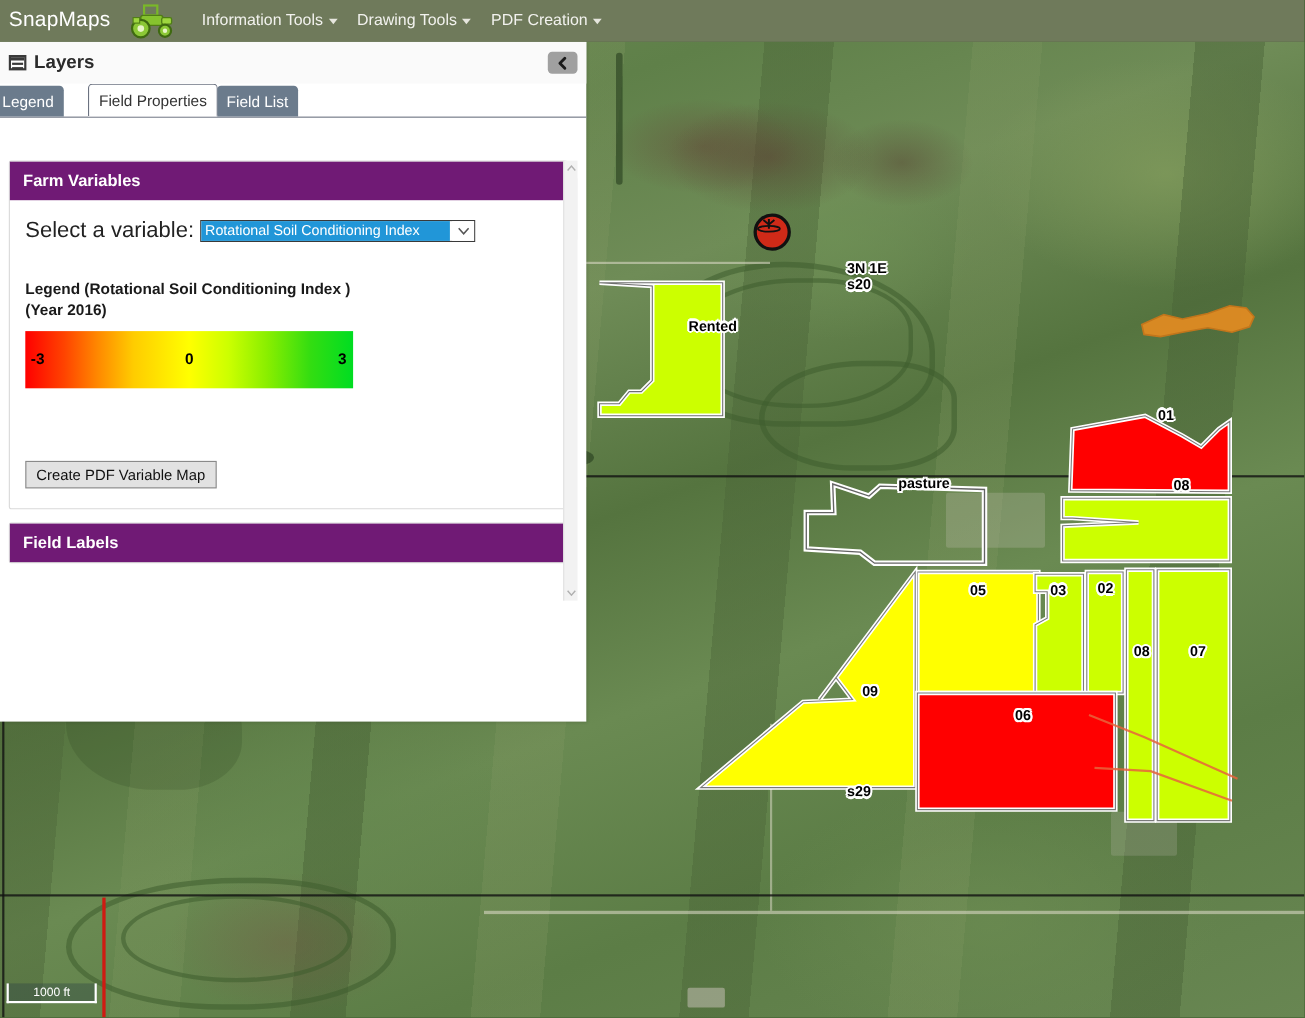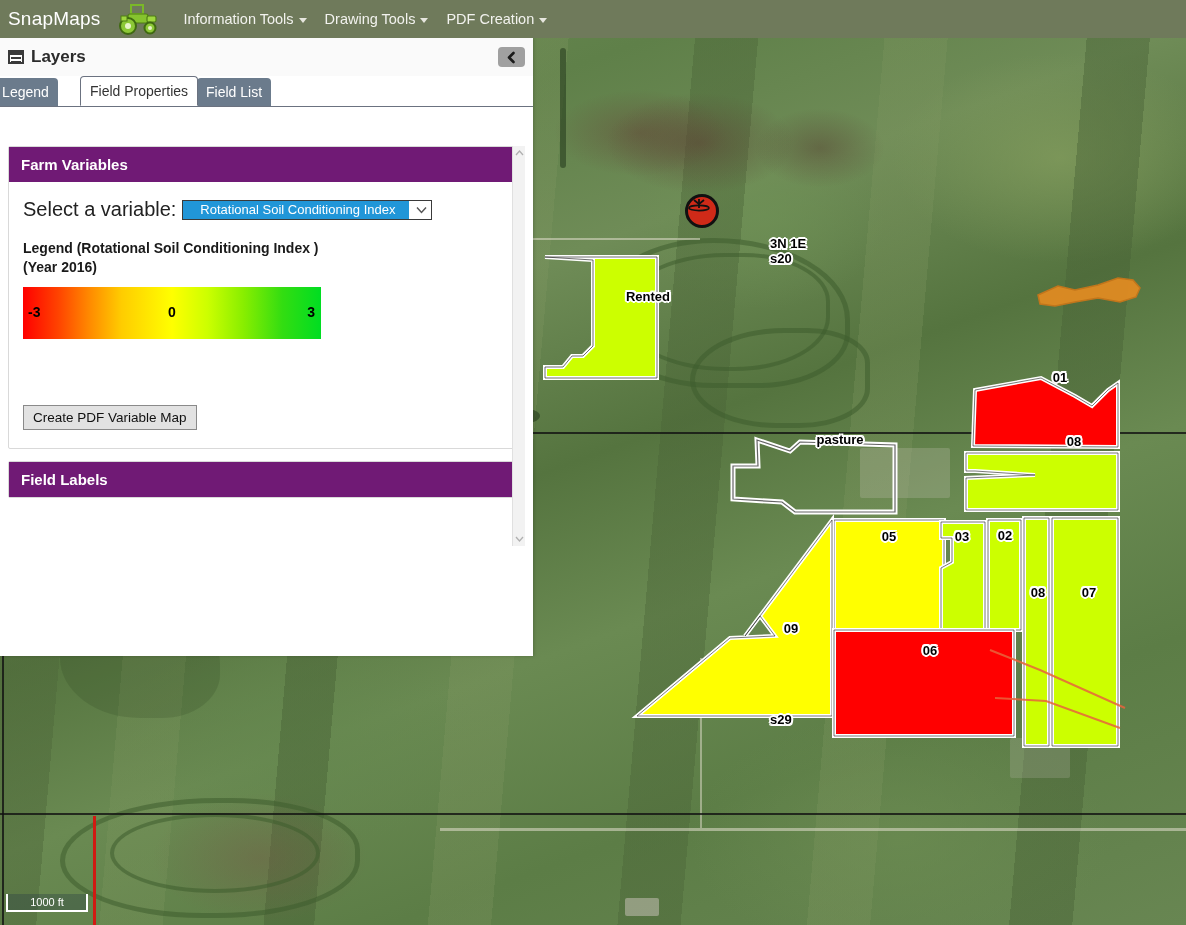--- a/index.html
+++ b/index.html
@@ -226,30 +226,29 @@
   .select-wrap {
     position: relative; width: 250px; height: 20px;
     border: 1px solid #3a3a3a; background: #fff;
     display: flex; align-items: center;
   }
   .select-val {
     background: #2196d8; color: #fff;
     font-size: 13px; height: 18px; line-height: 18px;
     padding-left: 3px; flex: 1; overflow: hidden; white-space: nowrap;
     margin-right: 22px;
-    text-align: center;
   }
   .select-arrow {
     position: absolute; right: 0; top: 0; width: 20px; height: 18px;
     display:flex; align-items:center; justify-content:center;
     background: #fff;
   }
 
   .legend-title {
-    margin-top: 18px;
+    margin-top: 32px;
     font-size: 14px; font-weight: bold; color: #1a1a1a;
     line-height: 19px;
   }
   .legend-bar {
     position: relative;
     margin-top: 10px;
     width: 298px; height: 52px;
     background: linear-gradient(to right,
       #ff0000 0%, #ff4400 12%, #ff8800 22%, #ffcc00 33%,
       #ffff00 50%, #ccff00 62%, #88ee00 74%, #33dd11 87%, #00dd22 100%);

